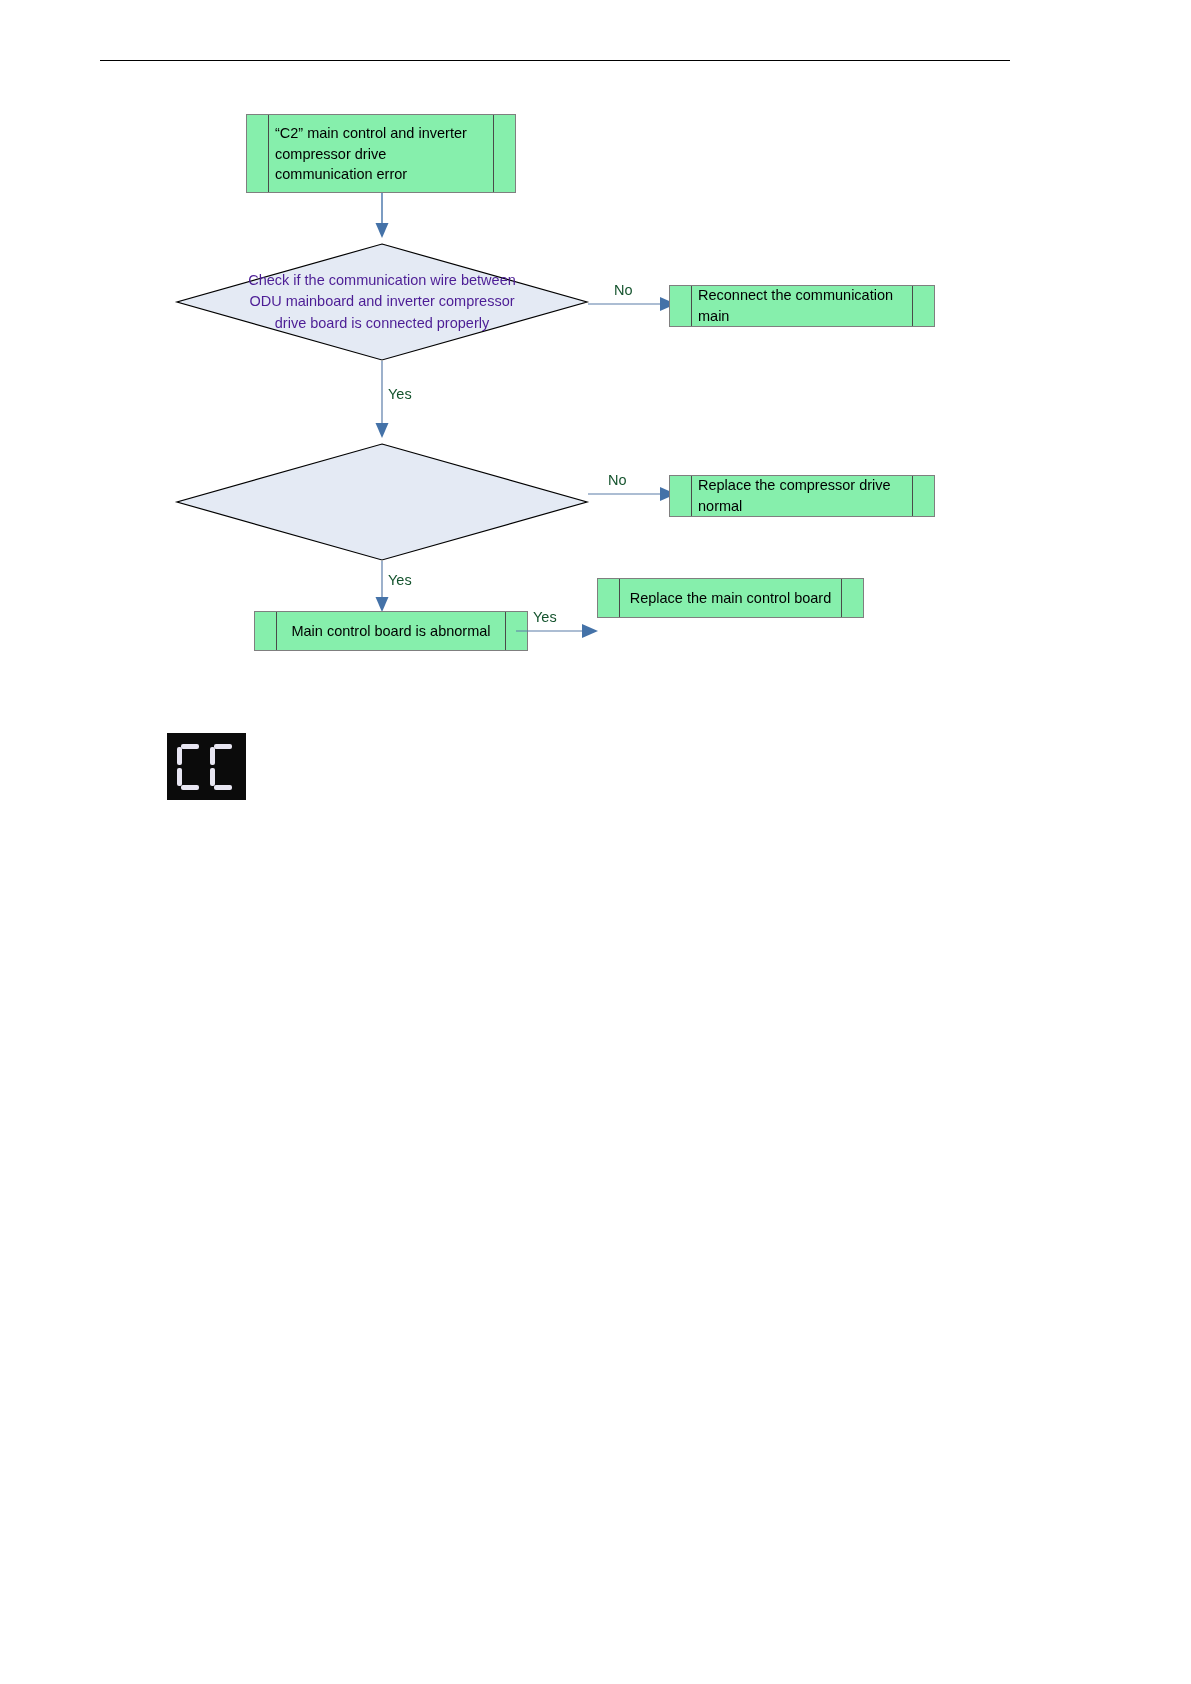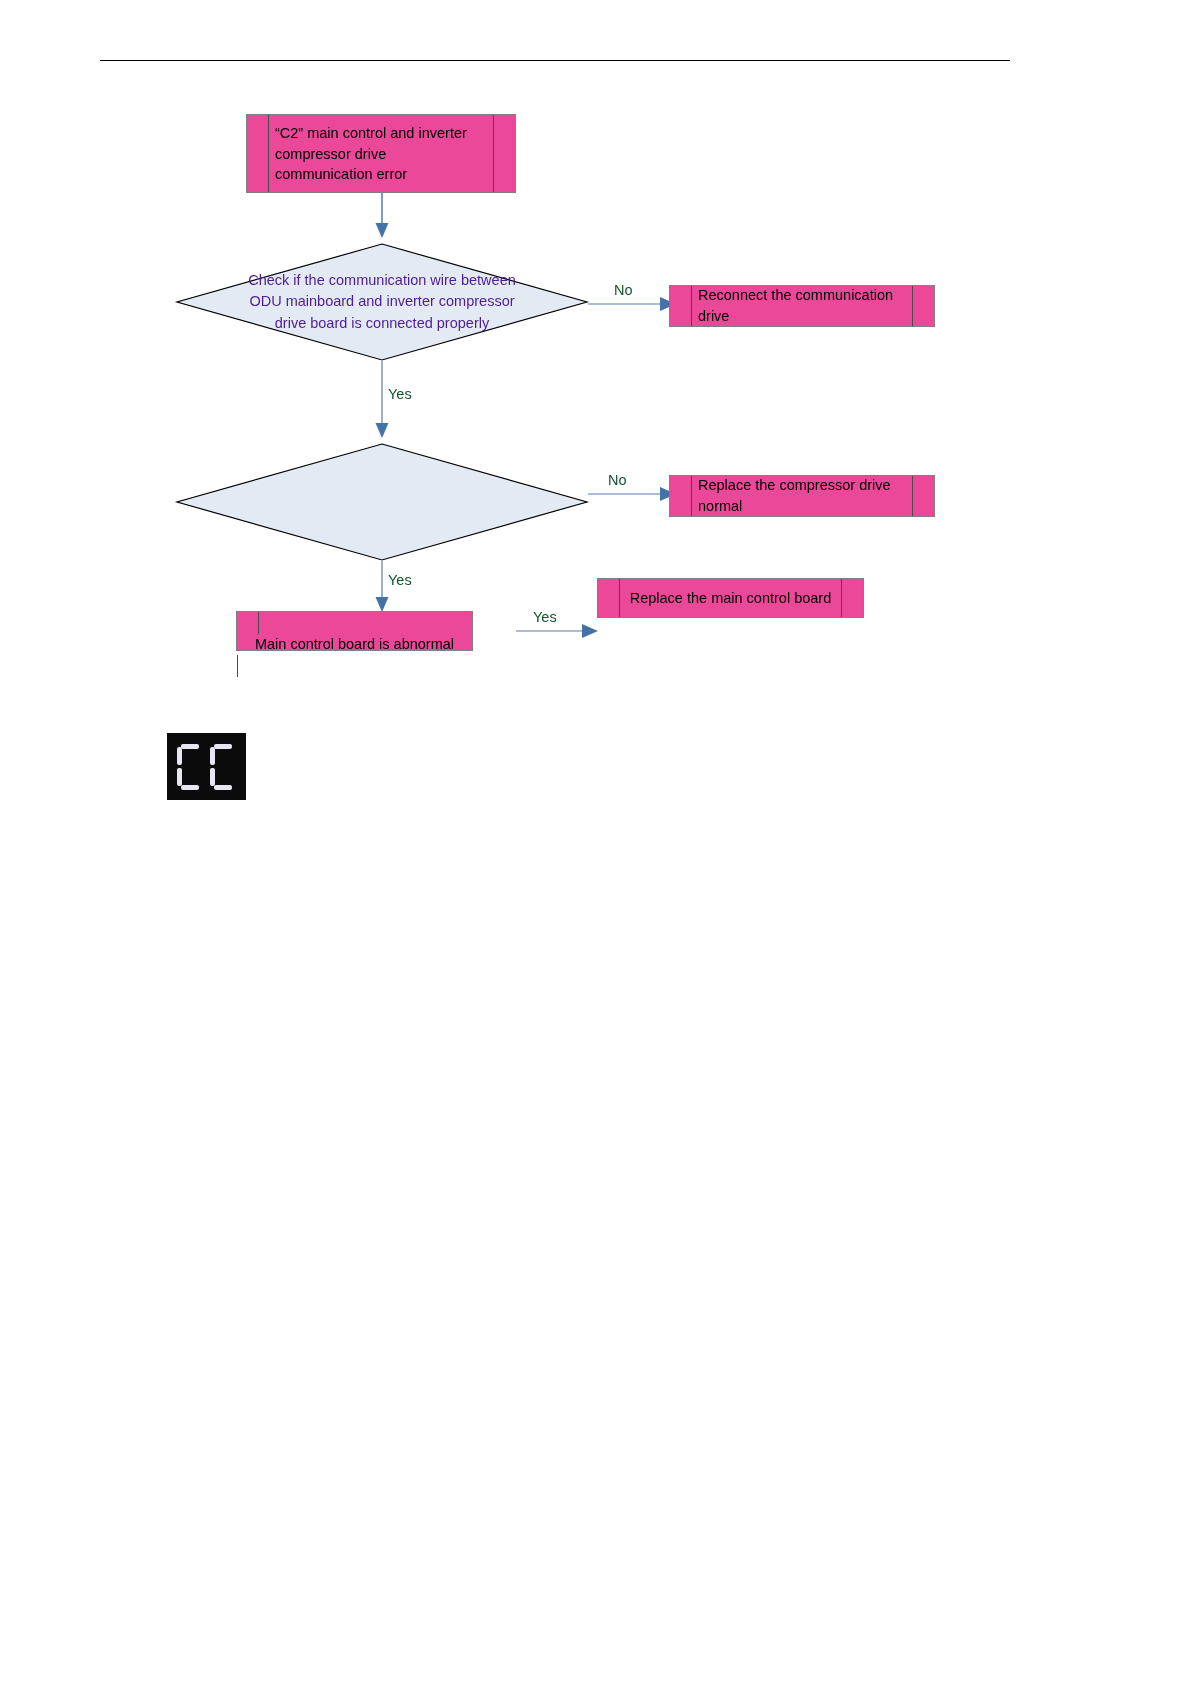--- a/index.html
+++ b/index.html
@@ -29,22 +29,23 @@
     height: 0;
     border-top: 1.5px solid #000000;
   }
 
   
   .procbox {
     position: absolute;
     display: flex;
     align-items: stretch;
     border: 1px solid #7f7f7f;
-    background: #ec4899;
-    box-sizing: border-box;
+    background: #86efac;
+    box-sizing: border-box;
+    justify-content: flex-end;
   }
   .procbox .cap {
     width: 22px;
     flex: 0 0 22px;
     border-right: 1px solid #4a4a4a;
     box-sizing: border-box;
   }
   .procbox .cap.right {
     border-right: none;
     border-left: 1px solid #4a4a4a;
@@ -178,21 +179,21 @@
   </div>
 
   <svg class="conn" style="left:588px; top:294px; width:96px; height:20px;">
     <line x1="0" y1="10" x2="76" y2="10" stroke="#5b7ca8" stroke-width="1.2"></line>
     <polygon points="72,3 72,17 88,10" fill="#4472a8"></polygon>
   </svg>
   <div class="edge-label" style="left:614px; top:282px;">No</div>
 
   <div class="procbox" style="left:669px; top:285px; width:266px; height:42px;">
     <div class="cap"></div>
-    <div class="body left">Reconnect the communication drive</div>
+    <div class="body left">Reconnect the communication main</div>
     <div class="cap right"></div>
   </div>
 
   <svg class="conn" style="left:374px; top:361px; width:16px; height:82px;">
     <line x1="8" y1="0" x2="8" y2="64" stroke="#5b7ca8" stroke-width="1.2"></line>
     <polygon points="1.5,62 14.5,62 8,77" fill="#4472a8"></polygon>
   </svg>
   <div class="edge-label" style="left:388px; top:386px;">Yes</div>
 
   <div class="diamond" style="left:176px; top:443px; width:412px; height:118px;">
@@ -212,21 +213,21 @@
     <div class="body left">Replace the compressor drive normal</div>
     <div class="cap right"></div>
   </div>
 
   <svg class="conn" style="left:374px; top:561px; width:16px; height:55px;">
     <line x1="8" y1="0" x2="8" y2="38" stroke="#5b7ca8" stroke-width="1.2"></line>
     <polygon points="1.5,36 14.5,36 8,51" fill="#4472a8"></polygon>
   </svg>
   <div class="edge-label" style="left:388px; top:572px;">Yes</div>
 
-  <div class="procbox" style="left:236px; top:611px; width:237px; height:40px;flex-direction:column;">
+  <div class="procbox" style="left:254px; top:611px; width:274px; height:40px;">
     <div class="cap"></div>
     <div class="body center">Main control board is abnormal</div>
     <div class="cap right"></div>
   </div>
 
   <svg class="conn" style="left:516px; top:621px; width:90px; height:20px;">
     <line x1="0" y1="10" x2="70" y2="10" stroke="#5b7ca8" stroke-width="1.2"></line>
     <polygon points="66,3 66,17 82,10" fill="#4472a8"></polygon>
   </svg>
   <div class="edge-label" style="left:533px; top:609px;">Yes</div>

